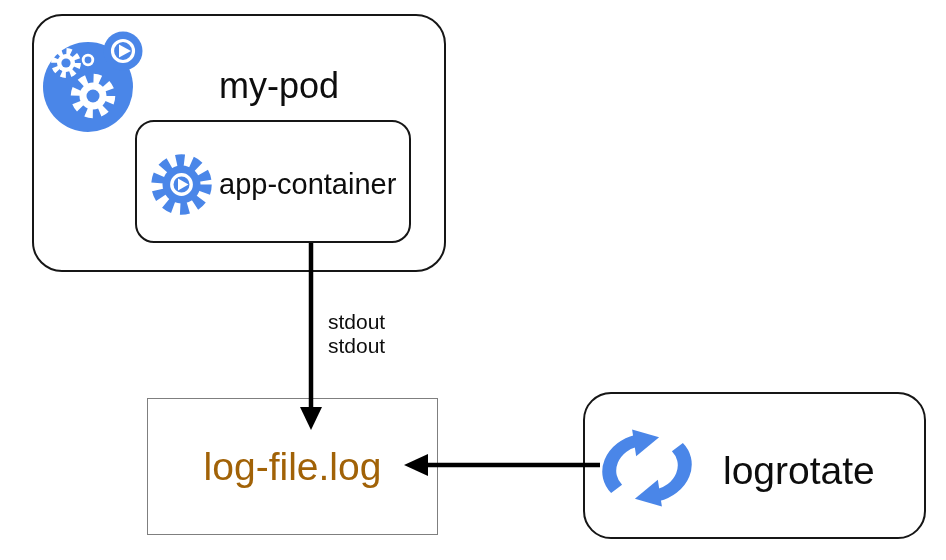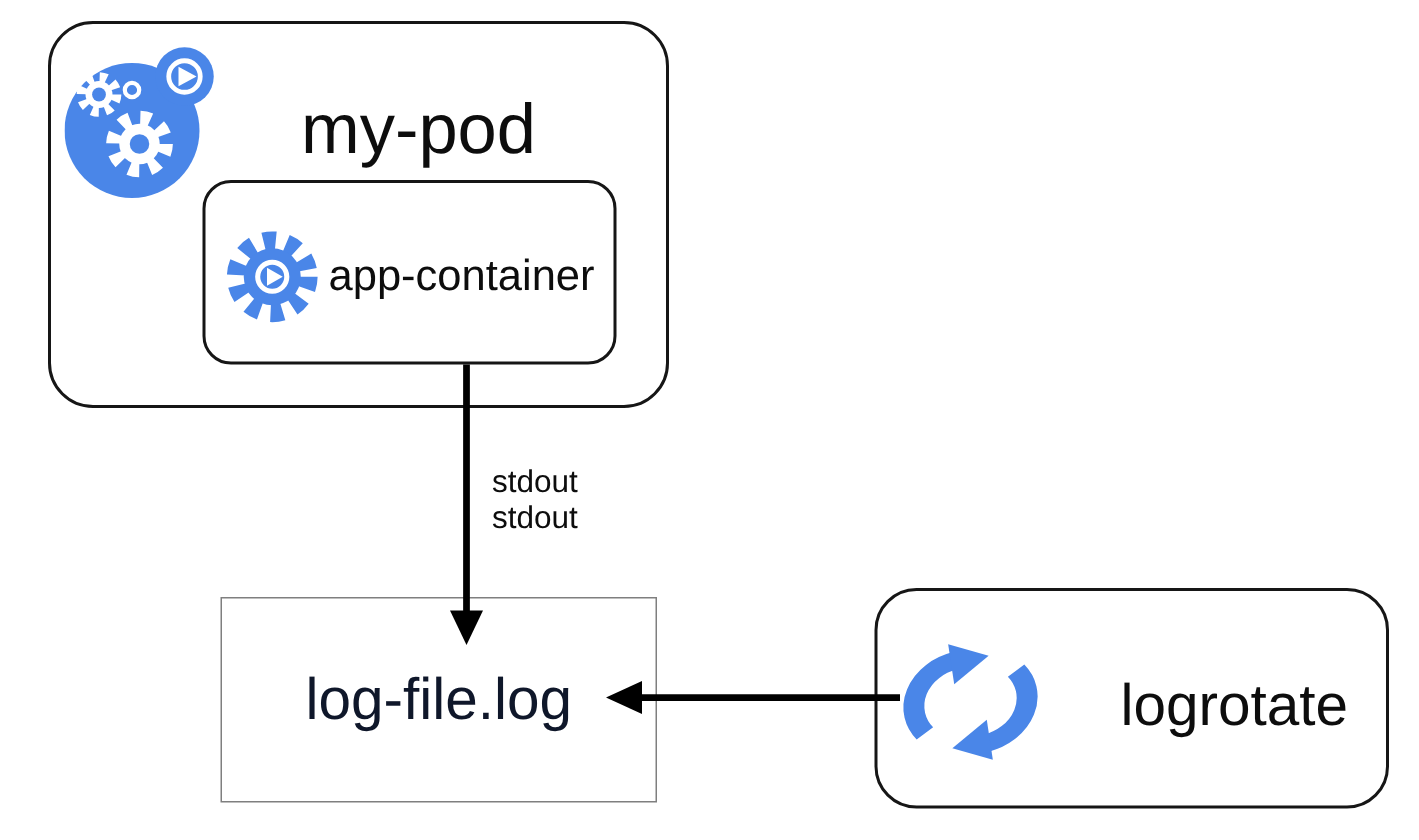--- a/index.html
+++ b/index.html
@@ -7,24 +7,24 @@
     position:relative;width:946px;height:560px;background:#ffffff;overflow:hidden;
     font-family:"Liberation Sans","DejaVu Sans",sans-serif;color:#111;
   }
   .box{position:absolute;background:#ffffff;box-sizing:border-box;}
   .pod-box{left:32px;top:14px;width:414px;height:258px;border:2.5px solid #161616;border-radius:30px;}
   .container-box{left:137px;top:120px;width:276px;height:123px;border:2.5px solid #161616;border-radius:19px;}
   .log-box{left:147px;top:398px;width:291px;height:137px;border:1.5px solid #7f7f7f;
            display:flex;align-items:center;justify-content:center;}
   .logrotate-box{left:583px;top:392px;width:343px;height:147px;border:2.5px solid #161616;border-radius:28px;}
   .lbl{position:absolute;white-space:nowrap;color:#0d0d0d;}
-  .pod-lbl{left:150px;top:43px;width:190px;text-align:center;font-size:47px;line-height:54px;}
+  .pod-lbl{left:150px;top:43px;width:190px;text-align:center;font-size:36px;line-height:54px;}
   .container-lbl{left:219px;top:165px;font-size:29px;line-height:34px;}
-  .log-lbl{font-size:39px;color:#0f172a;}
-  .logrotate-lbl{left:721px;top:446px;font-size:39px;line-height:46px;margin-left:24px;}
+  .log-lbl{font-size:39px;color:#a16207;}
+  .logrotate-lbl{left:721px;top:446px;font-size:39px;line-height:46px;}
   .stream-lbl{left:328px;top:310px;font-size:21px;line-height:24px;text-align:right;}
   .icon{position:absolute;}
   .arrows{position:absolute;left:0;top:0;z-index:5;pointer-events:none;}
 </style>
 </head>
 <body>
 
 <div class="canvas">
 
   <div class="box pod-box">

